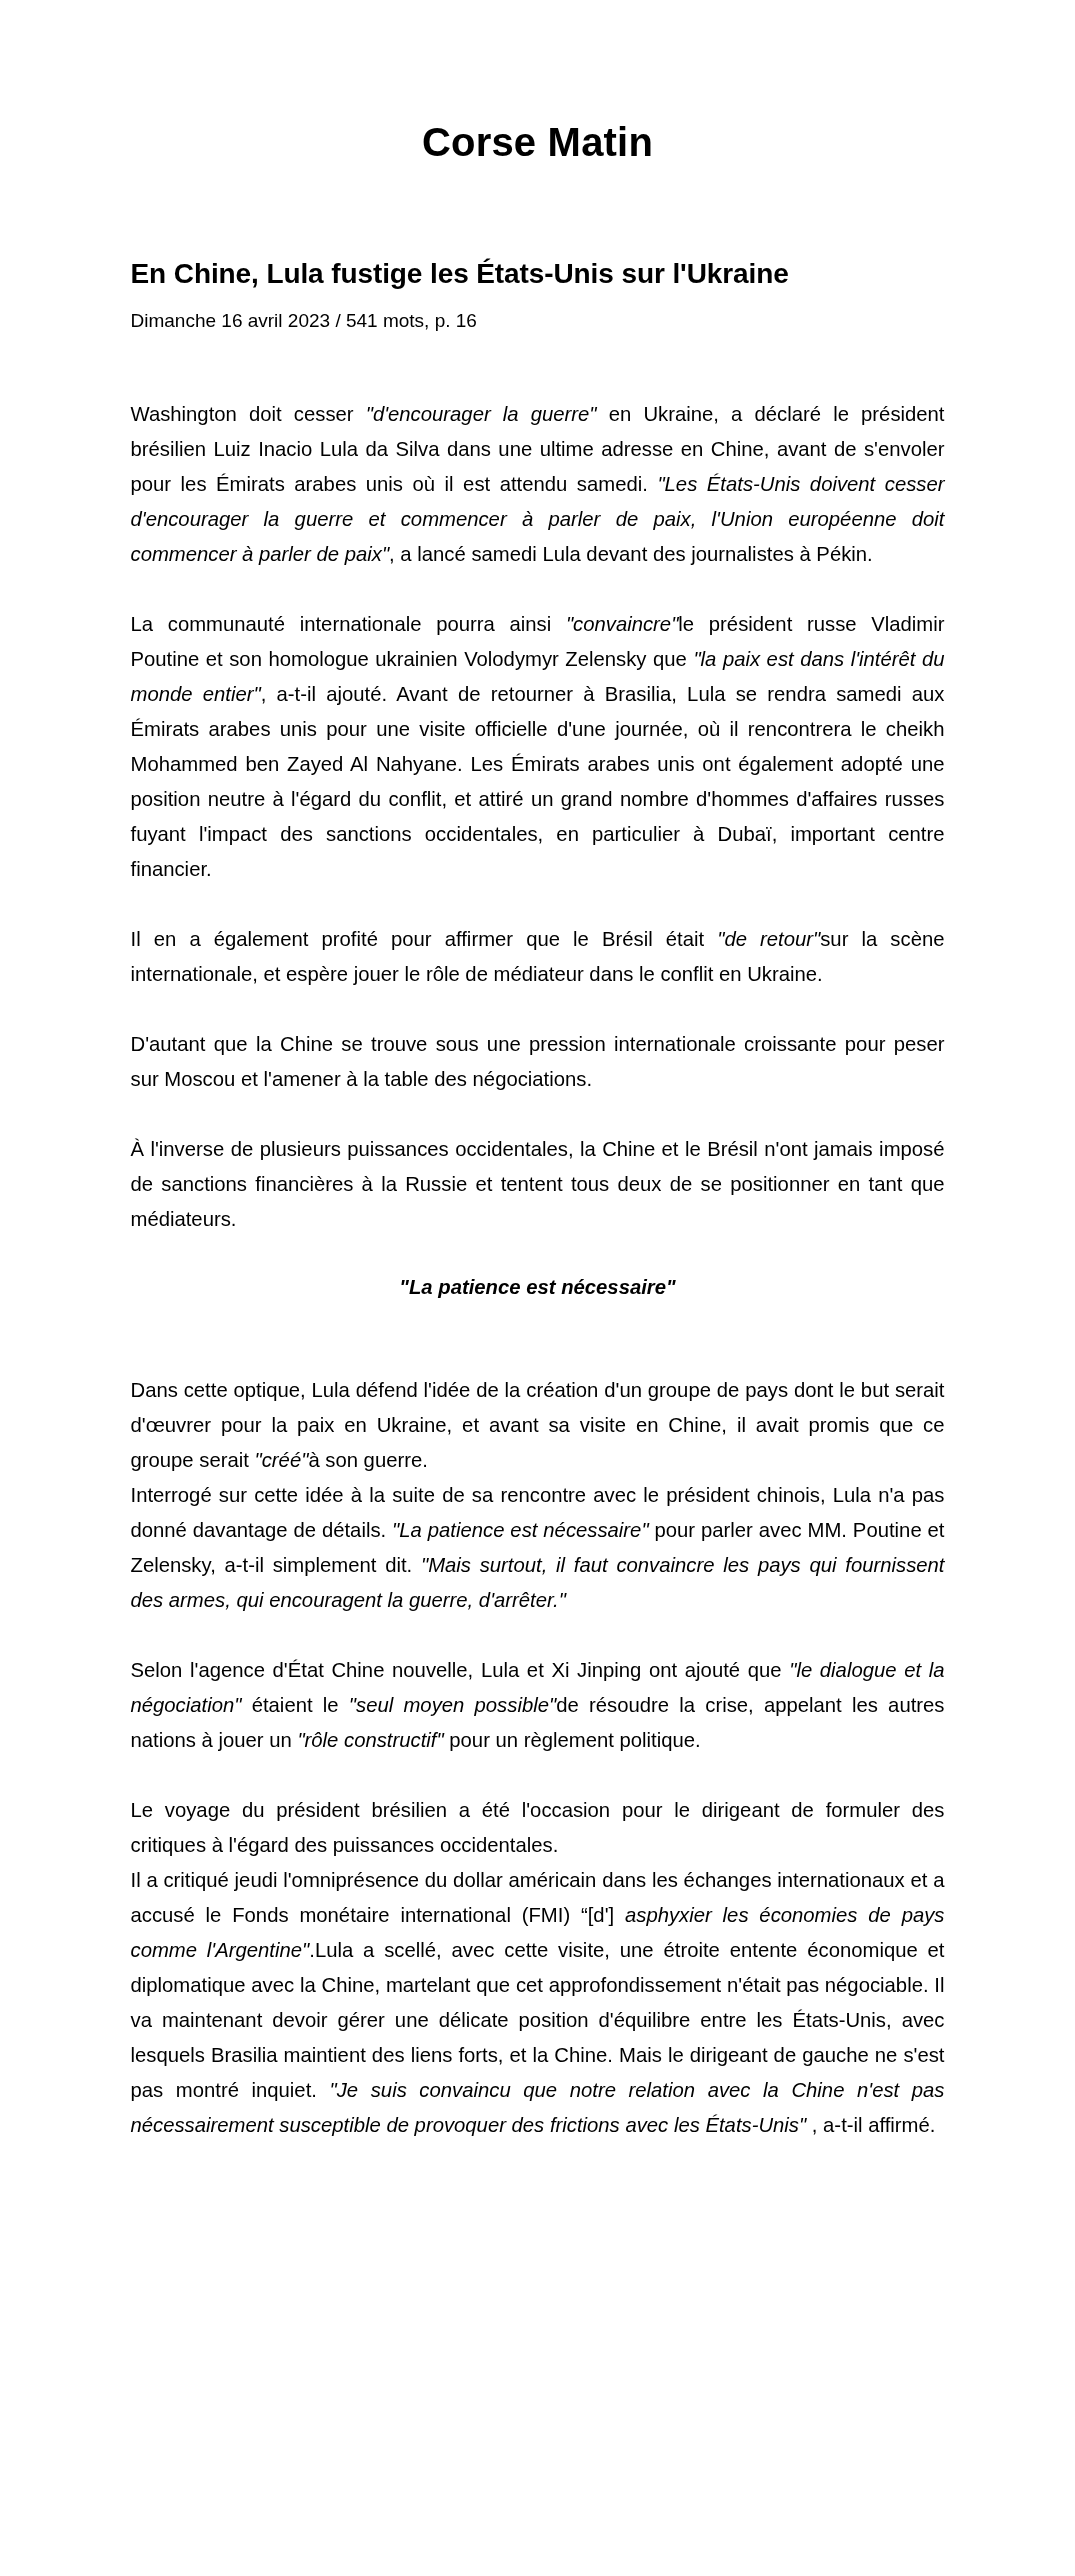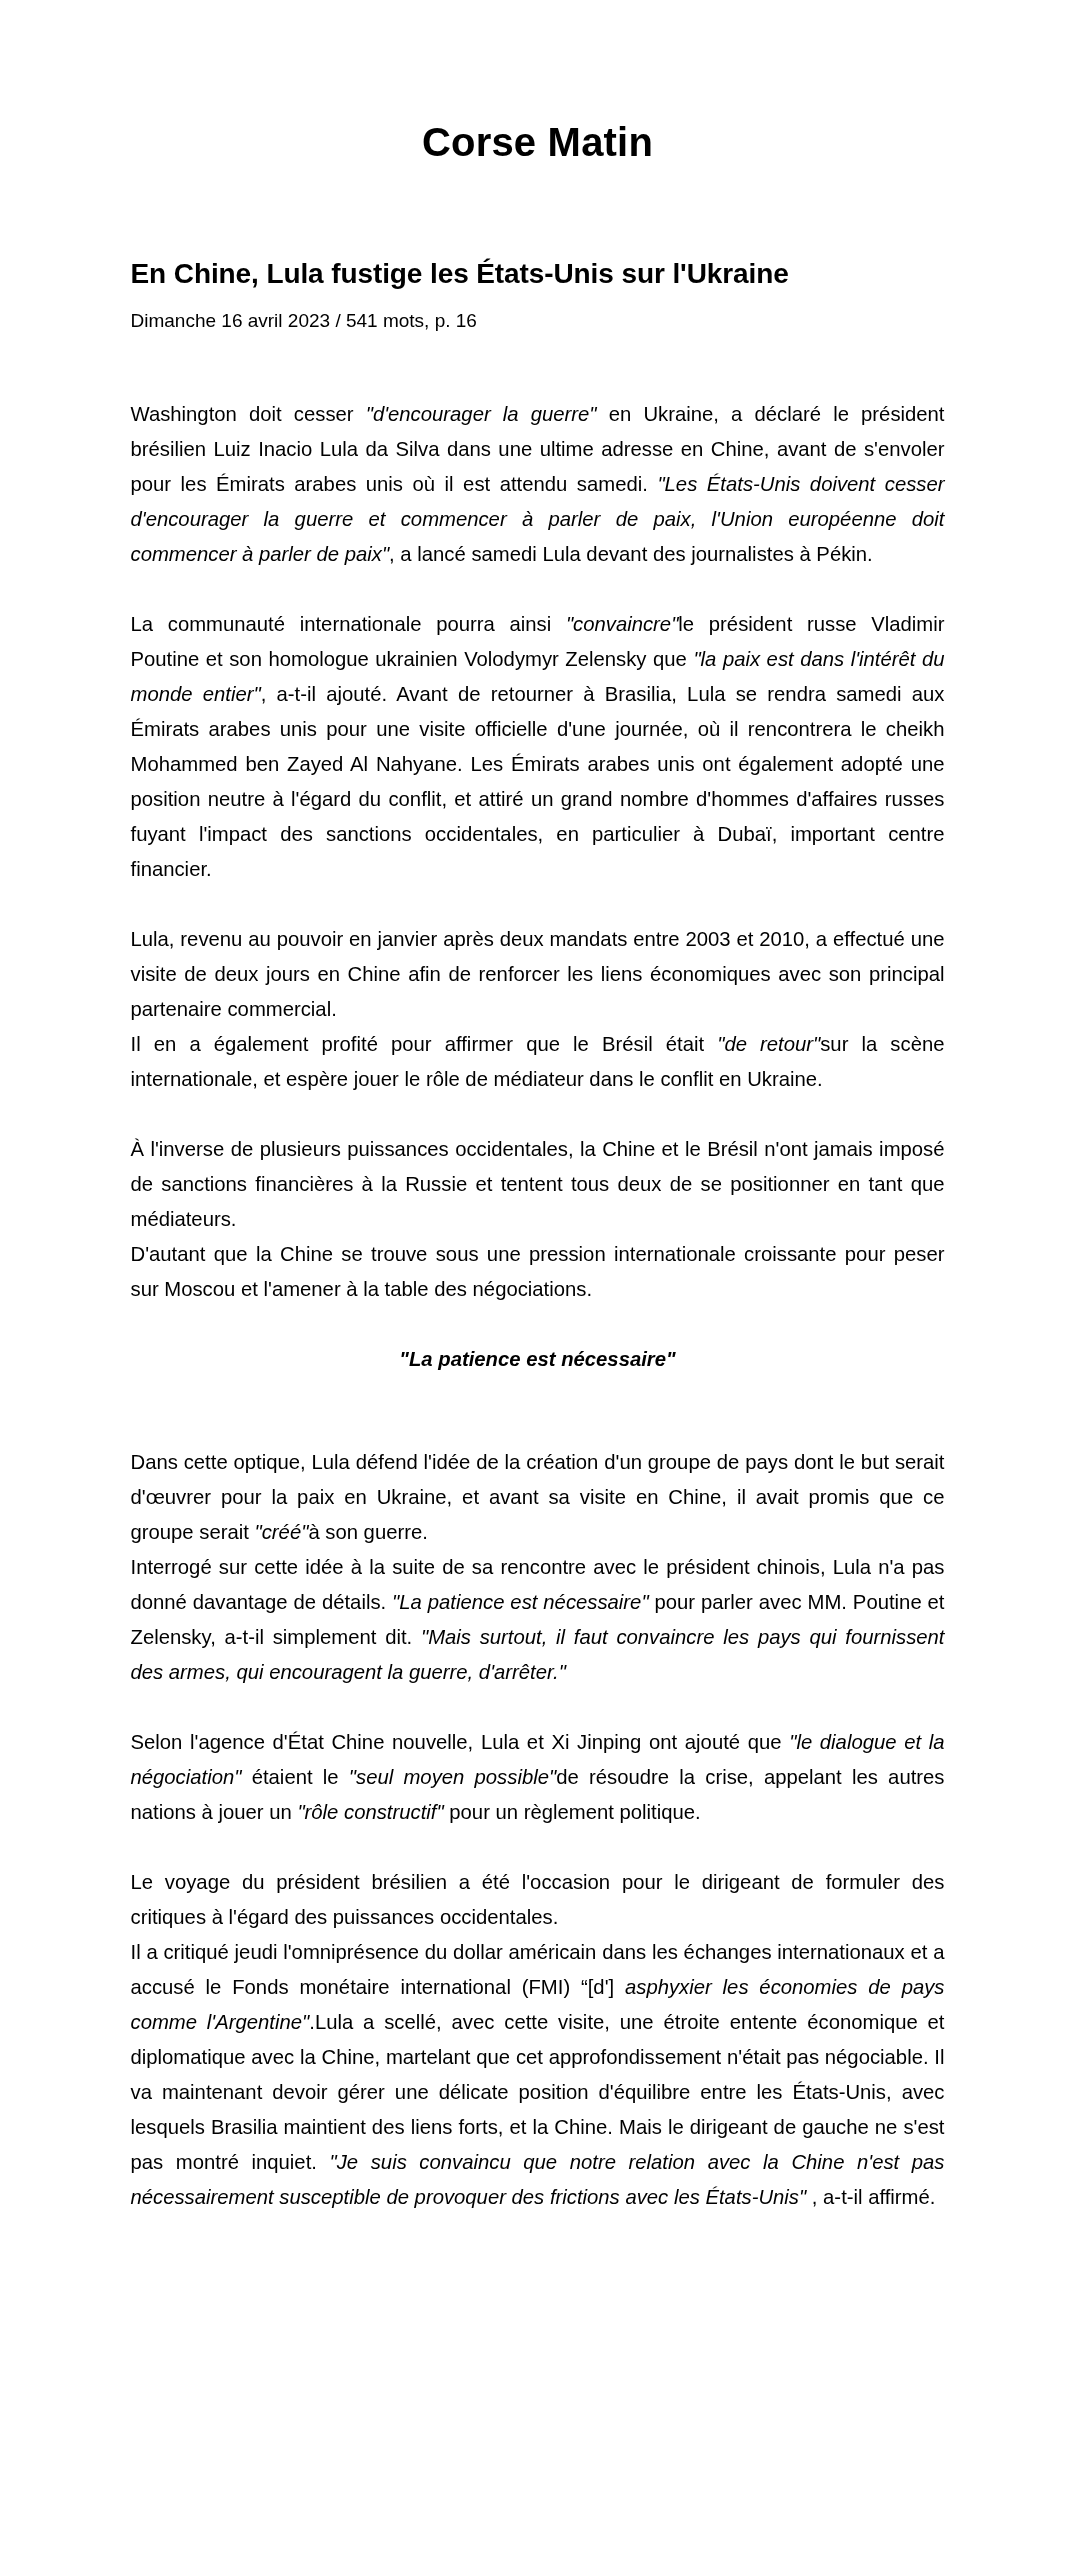--- a/index.html
+++ b/index.html
@@ -97,25 +97,24 @@
     <h1 class="headline">En Chine, Lula fustige les États-Unis sur l'Ukraine</h1>
 
     <div class="byline">Dimanche 16 avril 2023 / 541 mots, p. 16</div>
 
     <div class="body">
 
       <p class="para"><span>Washington doit cesser </span><em>"d'encourager la guerre"</em><span> en Ukraine, a déclaré le président brésilien Luiz Inacio Lula da Silva dans une ultime adresse en Chine, avant de s'envoler pour les Émirats arabes unis où il est attendu samedi. </span><em>"Les États-Unis doivent cesser d'encourager la guerre et commencer à parler de paix, l'Union européenne doit commencer à parler de paix"</em><span>, a lancé samedi Lula devant des journalistes à Pékin.</span></p>
 
       <p class="para"><span>La communauté internationale pourra ainsi </span><em>"convaincre"</em><span>le président russe Vladimir Poutine et son homologue ukrainien Volodymyr Zelensky que </span><em>"la paix est dans l'intérêt du monde entier"</em><span>, a-t-il ajouté. Avant de retourner à Brasilia, Lula se rendra samedi aux Émirats arabes unis pour une visite officielle d'une journée, où il rencontrera le cheikh Mohammed ben Zayed Al Nahyane. Les Émirats arabes unis ont également adopté une position neutre à l'égard du conflit, et attiré un grand nombre d'hommes d'affaires russes fuyant l'impact des sanctions occidentales, en particulier à Dubaï, important centre financier.</span></p>
 
-      <p class="para tight"><span>Lula, revenu au pouvoir en janvier après deux mandats entre 2003 et 2010, a effectué une visite de deux jours en Chine afin de renforcer les liens économiques avec son principal partenaire commercial.</span></p>
       <p class="para"><span>Il en a également profité pour affirmer que le Brésil était </span><em>"de retour"</em><span>sur la scène internationale, et espère jouer le rôle de médiateur dans le conflit en Ukraine.</span></p>
 
+      <p class="para"><span>D'autant que la Chine se trouve sous une pression internationale croissante pour peser sur Moscou et l'amener à la table des négociations.</span></p>
       <p class="para tight"><span>À l'inverse de plusieurs puissances occidentales, la Chine et le Brésil n'ont jamais imposé de sanctions financières à la Russie et tentent tous deux de se positionner en tant que médiateurs.</span></p>
-      <p class="para"><span>D'autant que la Chine se trouve sous une pression internationale croissante pour peser sur Moscou et l'amener à la table des négociations.</span></p>
 
       <div class="subhead">"La patience est nécessaire"</div>
 
       <p class="para tight"><span>Dans cette optique, Lula défend l'idée de la création d'un groupe de pays dont le but serait d'œuvrer pour la paix en Ukraine, et avant sa visite en Chine, il avait promis que ce groupe serait </span><em>"créé"</em><span>à son guerre.</span></p>
       <p class="para"><span>Interrogé sur cette idée à la suite de sa rencontre avec le président chinois, Lula n'a pas donné davantage de détails. </span><em>"La patience est nécessaire"</em><span> pour parler avec MM. Poutine et Zelensky, a-t-il simplement dit.  </span><em>"Mais surtout, il faut convaincre les pays qui fournissent des armes, qui encouragent la guerre, d'arrêter."</em></p>
 
       <p class="para"><span>Selon l'agence d'État Chine nouvelle, Lula et Xi Jinping ont ajouté que </span><em>"le dialogue et la négociation"</em><span> étaient le </span><em>"seul moyen possible"</em><span>de résoudre la crise, appelant les autres nations à jouer un </span><em>"rôle constructif"</em><span> pour un règlement politique.</span></p>
 
       <p class="para tight"><span>Le voyage du président brésilien a été l'occasion pour le dirigeant de formuler des critiques à l'égard des puissances occidentales.</span></p>
       <p class="para"><span>Il a critiqué jeudi l'omniprésence du dollar américain dans les échanges internationaux et a accusé le Fonds monétaire international (FMI) “[d'] </span><em>asphyxier les économies de pays comme l'Argentine"</em><span>.Lula a scellé, avec cette visite, une étroite entente économique et diplomatique avec la Chine, martelant que cet approfondissement n'était pas négociable. Il va maintenant devoir gérer une délicate position d'équilibre entre les États-Unis, avec lesquels Brasilia maintient des liens forts, et la Chine. Mais le dirigeant de gauche ne s'est pas montré inquiet.  </span><em>"Je suis convaincu que notre relation avec la Chine n'est pas nécessairement susceptible de provoquer des frictions avec les États-Unis"</em><span> , a-t-il affirmé.</span></p>

